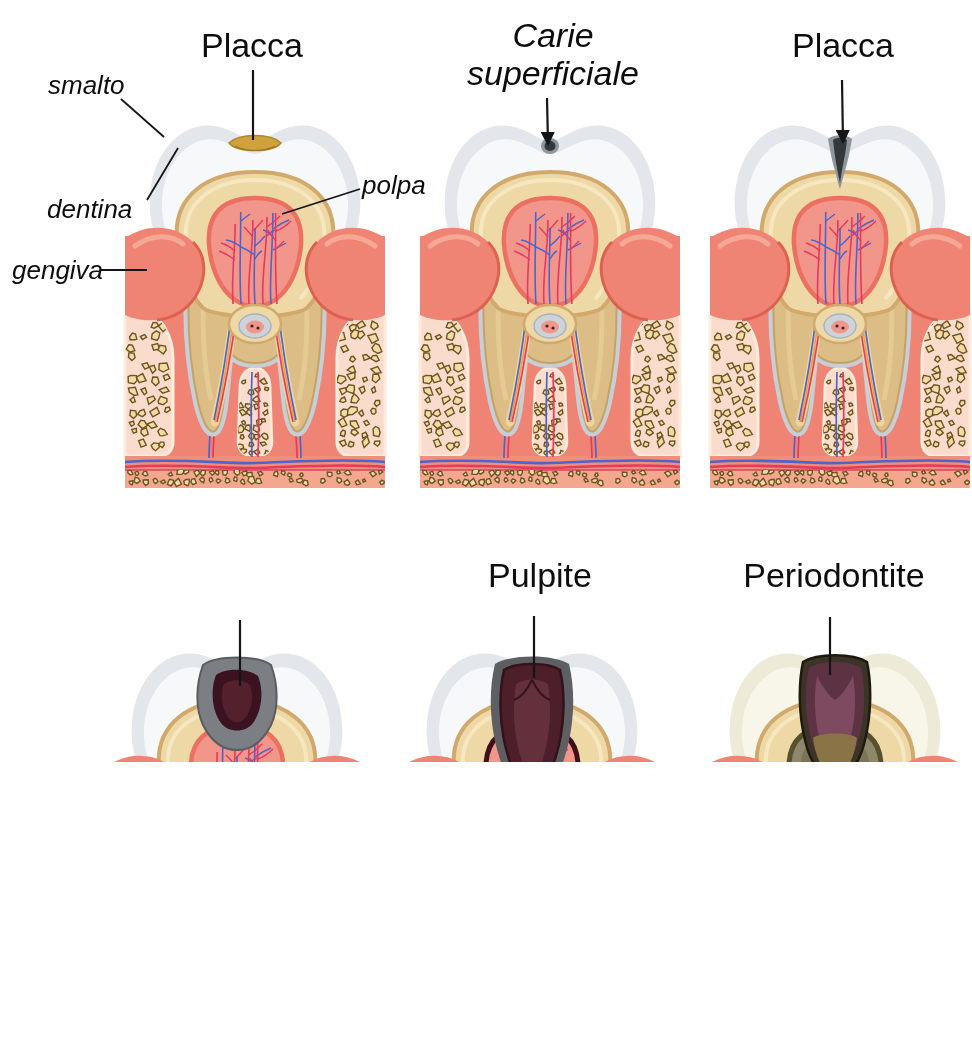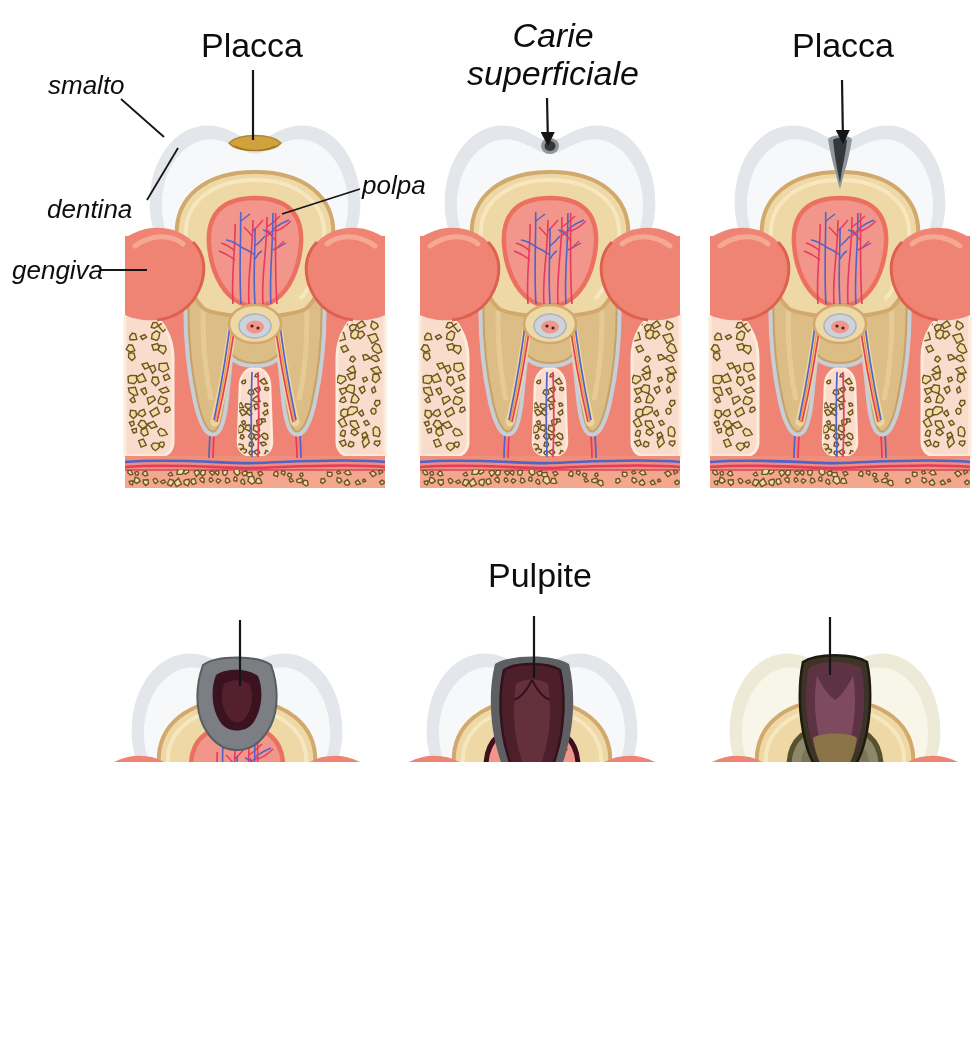--- a/index.html
+++ b/index.html
@@ -15,20 +15,21 @@
 </style>
 </head>
 <body>
 
 <div class="stage">
 
   <div class="title" style="left:252px;top:26px">Placca</div>
   <div class="title wrap" style="left:553px;top:16px;width:250px">Carie superficiale</div>
   <div class="title" style="left:843px;top:26px">Placca</div>
   <div class="title" style="left:540px;top:556px">Pulpite</div>
+  <div class="title" style="left:834px;top:556px">Periodontite</div>
 
   <div class="anat" style="left:48px;top:70px">smalto</div>
   <div class="anat" style="left:47px;top:194px">dentina</div>
   <div class="anat" style="left:12px;top:255px">gengiva</div>
   <div class="anat" style="left:362px;top:170px">polpa</div>
 
   <div class="panel" style="left:115px;top:112px">
     <div class="tooth"><svg viewBox="0 0 280 380" width="280" height="380">
           <rect x="10" y="124" width="260" height="222" fill="#ef8474"></rect>
           <clipPath id="clLplaque">

